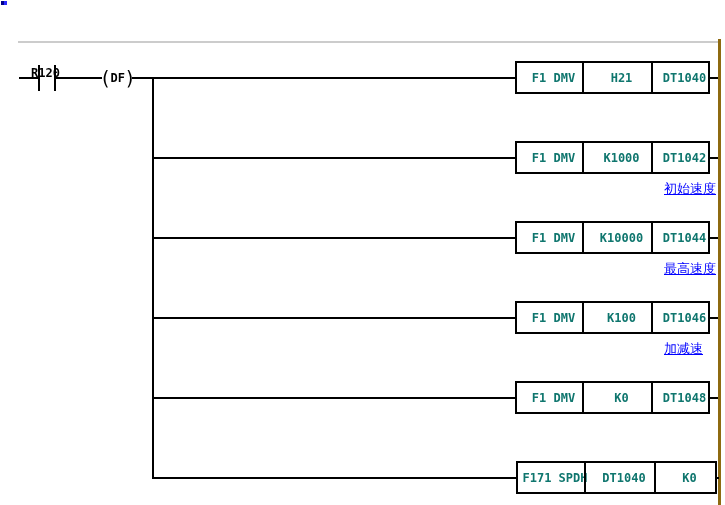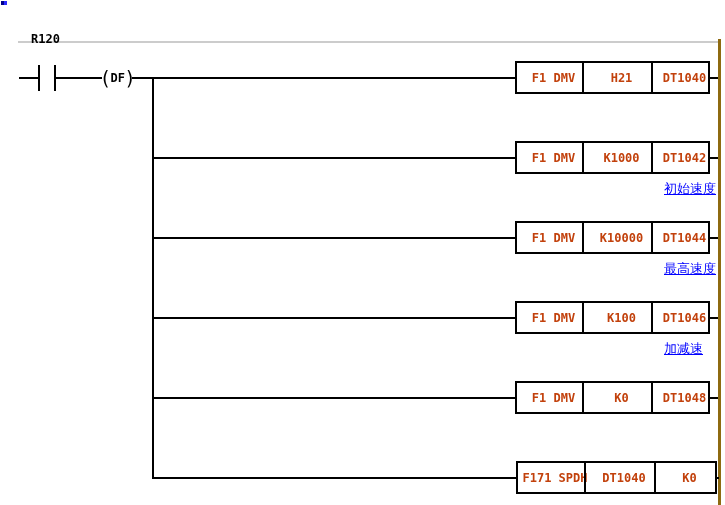--- a/index.html
+++ b/index.html
@@ -3,29 +3,29 @@
 <meta charset="utf-8">
 <style>
   html,body{margin:0;padding:0;background:#fff;}
   #canvas{position:relative;width:725px;height:505px;background:#ffffff;overflow:hidden;
           font-family:"DejaVu Sans Mono",monospace;}
   .wire-h{position:absolute;height:2px;background:#000;}
   .wire-v{position:absolute;width:2px;background:#000;}
   .sep{position:absolute;left:18px;top:41px;width:701px;height:2px;background:#cccccc;}
   .rail{position:absolute;left:718px;top:39px;width:3px;height:466px;background:#8e6a10;}
   .cbar{position:absolute;width:2px;height:26px;top:65px;background:#000;}
-  .clabel{position:absolute;left:31px;top:32px;font:bold 12px "DejaVu Sans Mono",monospace;color:#000;}
+  .clabel{position:absolute;left:31px;top:66px;font:bold 12px "DejaVu Sans Mono",monospace;color:#000;}
   .df{position:absolute;left:102px;top:64px;width:32px;height:28px;display:flex;align-items:center;
       background:#fff;}
   .df::before{content:"(";font:19px "DejaVu Sans",sans-serif;margin-right:1px;}
   .df::after{content:")";font:19px "DejaVu Sans",sans-serif;margin-left:1px;}
   .df-label{font:bold 12px "DejaVu Sans Mono",monospace;}
   .ibox{position:absolute;display:flex;height:33px;border:2px solid #000;box-sizing:border-box;background:#fff;}
   .cell{display:flex;align-items:center;justify-content:center;box-sizing:border-box;
-        font:bold 12px "DejaVu Sans Mono",monospace;color:#c2410c;white-space:nowrap;padding-left:8px;}
+        font:bold 12px "DejaVu Sans Mono",monospace;color:#0f766e;white-space:nowrap;padding-left:8px;}
   .cell + .cell{border-left:2px solid #000;}
   .bx{left:515px;width:195px;}
   .bx .c1{width:65px;} .bx .c2{width:69px;text-align:center;} .bx .c3{width:57px;}
   .bx6{left:516px;width:201px;top:461px;}
   .bx6 .c1{width:66px;} .bx6 .c2{width:70px;} .bx6 .c3{width:61px;}
   .stub{position:absolute;left:710px;width:8px;height:2px;background:#000;}
   .stub6{position:absolute;left:717px;width:2px;height:2px;background:#000;}
   .comment{position:absolute;left:655px;width:68px;font:13px "DejaVu Sans",sans-serif;
            color:#0000ff;text-decoration:underline;line-height:15px;margin-left:9px;}
   .artifact{position:absolute;left:1px;top:1px;width:6px;height:4px;}

